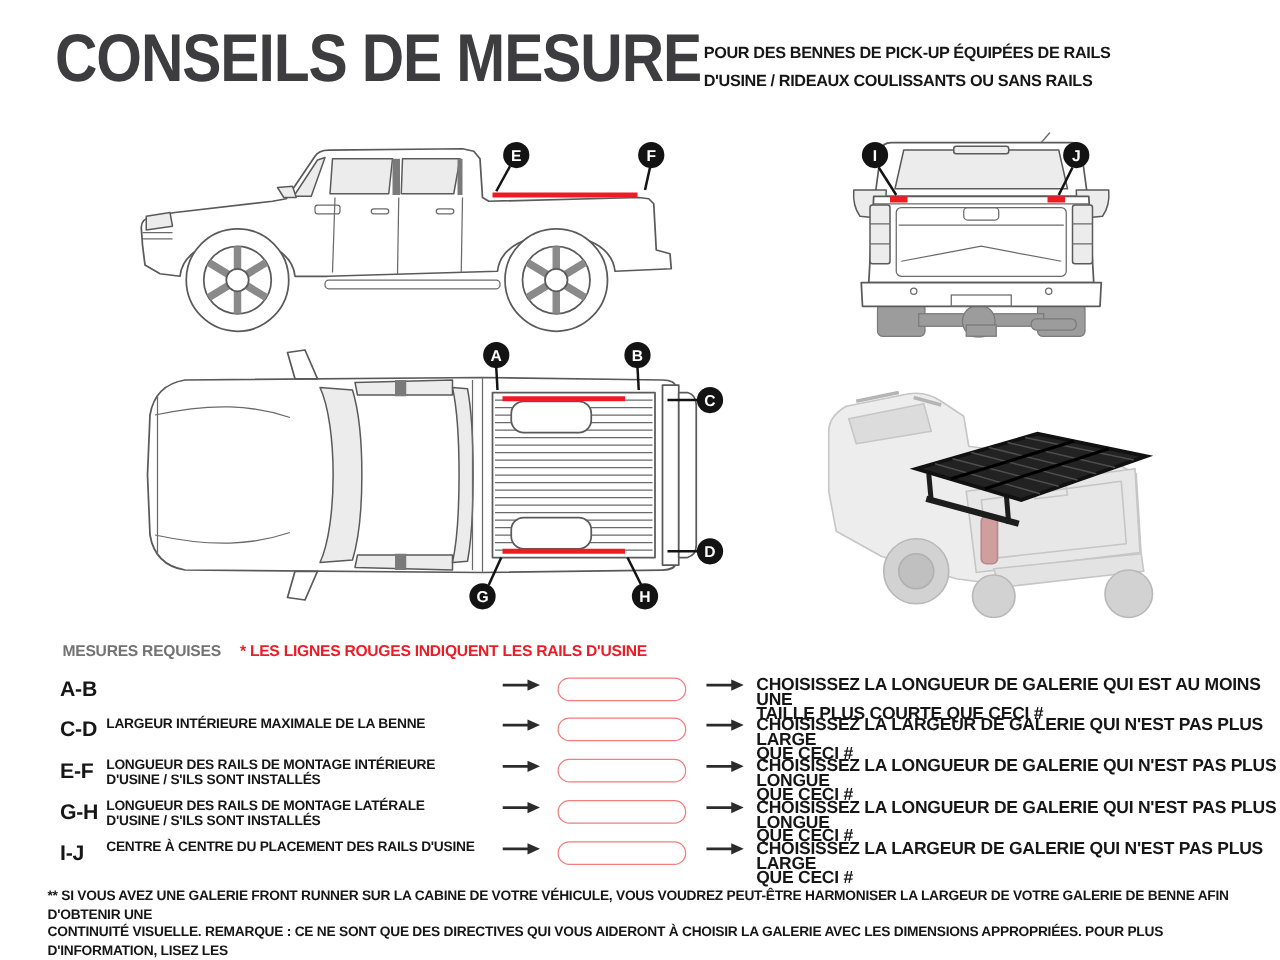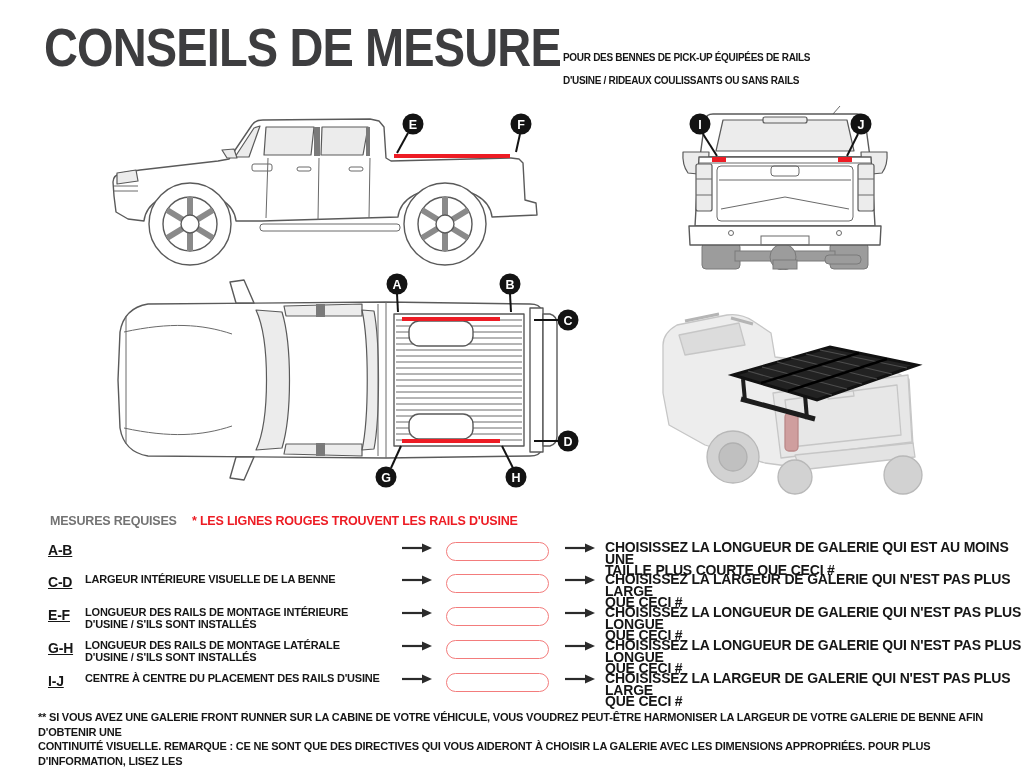--- a/index.html
+++ b/index.html
@@ -2,43 +2,43 @@
 <html><head>
 <meta charset="utf-8">
 <style>
   * { margin:0; padding:0; box-sizing:border-box; }
   html,body { width:1024px; height:768px; background:#fff; overflow:hidden;
     font-family:"Liberation Sans","DejaVu Sans",sans-serif; }
   .abs { position:absolute; }
 
   .title { left:44px; top:16px; font-size:54px; font-weight:800; letter-spacing:-1px;
     color:#3d3d3f; transform:scaleX(0.87); transform-origin:left top; white-space:nowrap; }
-  .subtitle { left:563px; top:30px; font-size:10px; font-weight:bold; color:#161616;
-    letter-spacing:-0.3px; line-height:23px; white-space:pre-line;margin-top:16px; }
+  .subtitle { left:563px; top:30px; font-size:13px; font-weight:bold; color:#161616;
+    letter-spacing:-0.3px; line-height:23px; white-space:pre-line; }
 
   svg.diag { position:absolute; }
   .mcirc { fill:#131313; }
   .mletter { fill:#ffffff; font-size:12.5px; font-weight:bold; text-anchor:middle;
     font-family:"Liberation Sans","DejaVu Sans",sans-serif; }
   .lead { stroke:#131313; stroke-width:2; }
   .outline { stroke:#5a5a5a; stroke-width:1.4; fill:#ffffff; stroke-linejoin:round; stroke-linecap:round; }
   .thin { stroke:#6a6a6a; stroke-width:1; fill:none; }
   .glass { fill:#ececec; stroke:#5a5a5a; stroke-width:1.2; stroke-linejoin:round; }
   .darkpart { fill:#7a7a7a; stroke:none; }
   .graypart { fill:#9c9c9c; stroke:#7a7a7a; stroke-width:1; }
   .redline { stroke:#ed1c24; stroke-width:4; }
   .redmark { fill:#ed1c24; }
 
   .mes-header { left:50px; top:514px; font-size:12.5px; font-weight:bold; letter-spacing:-0.2px; }
   .mes-header .black { color:#737373; }
   .mes-header .red { color:#ed1c24; margin-left:12px; }
 
   .measure-rows { left:46px; top:539px; width:978px; height:170px; }
   .mrow { position:absolute; left:0; width:978px; height:33px; }
-  .rid { position:absolute; left:2px; top:3px; width:36px; font-size:14px; font-weight:bold; color:#161616; letter-spacing:-0.2px;text-decoration:underline; }
+  .rid { position:absolute; left:2px; top:3px; width:36px; font-size:17px; font-weight:bold; color:#161616; letter-spacing:-0.2px; }
   .rdesc { position:absolute; left:39px; top:3px; width:320px; font-size:11px; font-weight:bold;
     color:#161616; line-height:11.5px; letter-spacing:-0.2px; white-space:pre-line; }
   .arrow1 { position:absolute; left:356px; top:4px; }
   .pill { position:absolute; left:400px; top:3px; width:103px; height:19px;
     border:1.5px solid #f37c7c; border-radius:10px; background:#fff; }
   .arrow2 { position:absolute; left:519px; top:4px; }
   .rinstr { position:absolute; left:559px; top:3px; width:419px; font-size:14px; font-weight:bold;
     color:#161616; line-height:11.5px; letter-spacing:-0.2px; white-space:pre-line; }
 
   .footer { left:38px; top:710px; width:952px; font-size:11px; font-weight:bold; color:#161616;
@@ -210,21 +210,21 @@
     <line x1="98" y1="84" x2="100" y2="106" stroke="#1d1d1d" stroke-width="4"></line>
     <line x1="160" y1="100" x2="162" y2="124" stroke="#1d1d1d" stroke-width="4"></line>
     <path d="M88,80 L185,52 L272,70 L172,105 Z" fill="#222222" stroke="#111111" stroke-width="3"></path>
     <path d="M103,76 L187,100 M117,72 L202,94 M132,67 L217,89 M146,63 L232,84 M161,59 L247,79 M175,55 L262,73" stroke="#4d4d4d" stroke-width="1.2" fill="none"></path>
     <path d="M116,88 L214,58 M143,96 L242,64" stroke="#000000" stroke-width="2.5" fill="none"></path>
   </g>
 </svg>
 
 <div class="abs mes-header">
   <span class="black">MESURES REQUISES</span>
-  <span class="red">* LES LIGNES ROUGES TROUVENT LES RAILS D'USINE</span>
+  <span class="red">* LES LIGNES ROUGES INDIQUENT LES RAILS D'USINE</span>
 </div>
 
 <div class="abs measure-rows">
 
   <div class="mrow" style="top:0px">
     <div class="rid">A-B</div>
     <svg class="arrow1" width="30" height="10">
         <line x1="0" y1="5" x2="21" y2="5" stroke="#2b2b2b" stroke-width="2.2"></line>
         <polygon points="20,0.5 30,5 20,9.5" fill="#2b2b2b"></polygon>
       </svg>
@@ -232,21 +232,21 @@
     <svg class="arrow2" width="30" height="10">
         <line x1="0" y1="5" x2="21" y2="5" stroke="#2b2b2b" stroke-width="2.2"></line>
         <polygon points="20,0.5 30,5 20,9.5" fill="#2b2b2b"></polygon>
       </svg>
     <div class="rinstr">CHOISISSEZ LA LONGUEUR DE GALERIE QUI EST AU MOINS UNE
 TAILLE PLUS COURTE QUE CECI #</div>
   </div>
 
   <div class="mrow" style="top:32px">
     <div class="rid">C-D</div>
-    <div class="rdesc">LARGEUR INTÉRIEURE VISUELLE DE LA BENNE</div>
+    <div class="rdesc">LARGEUR INTÉRIEURE MAXIMALE DE LA BENNE</div>
     <svg class="arrow1" width="30" height="10">
         <line x1="0" y1="5" x2="21" y2="5" stroke="#2b2b2b" stroke-width="2.2"></line>
         <polygon points="20,0.5 30,5 20,9.5" fill="#2b2b2b"></polygon>
       </svg>
     <div class="pill"></div>
     <svg class="arrow2" width="30" height="10">
         <line x1="0" y1="5" x2="21" y2="5" stroke="#2b2b2b" stroke-width="2.2"></line>
         <polygon points="20,0.5 30,5 20,9.5" fill="#2b2b2b"></polygon>
       </svg>
     <div class="rinstr">CHOISISSEZ LA LARGEUR DE GALERIE QUI N'EST PAS PLUS LARGE

